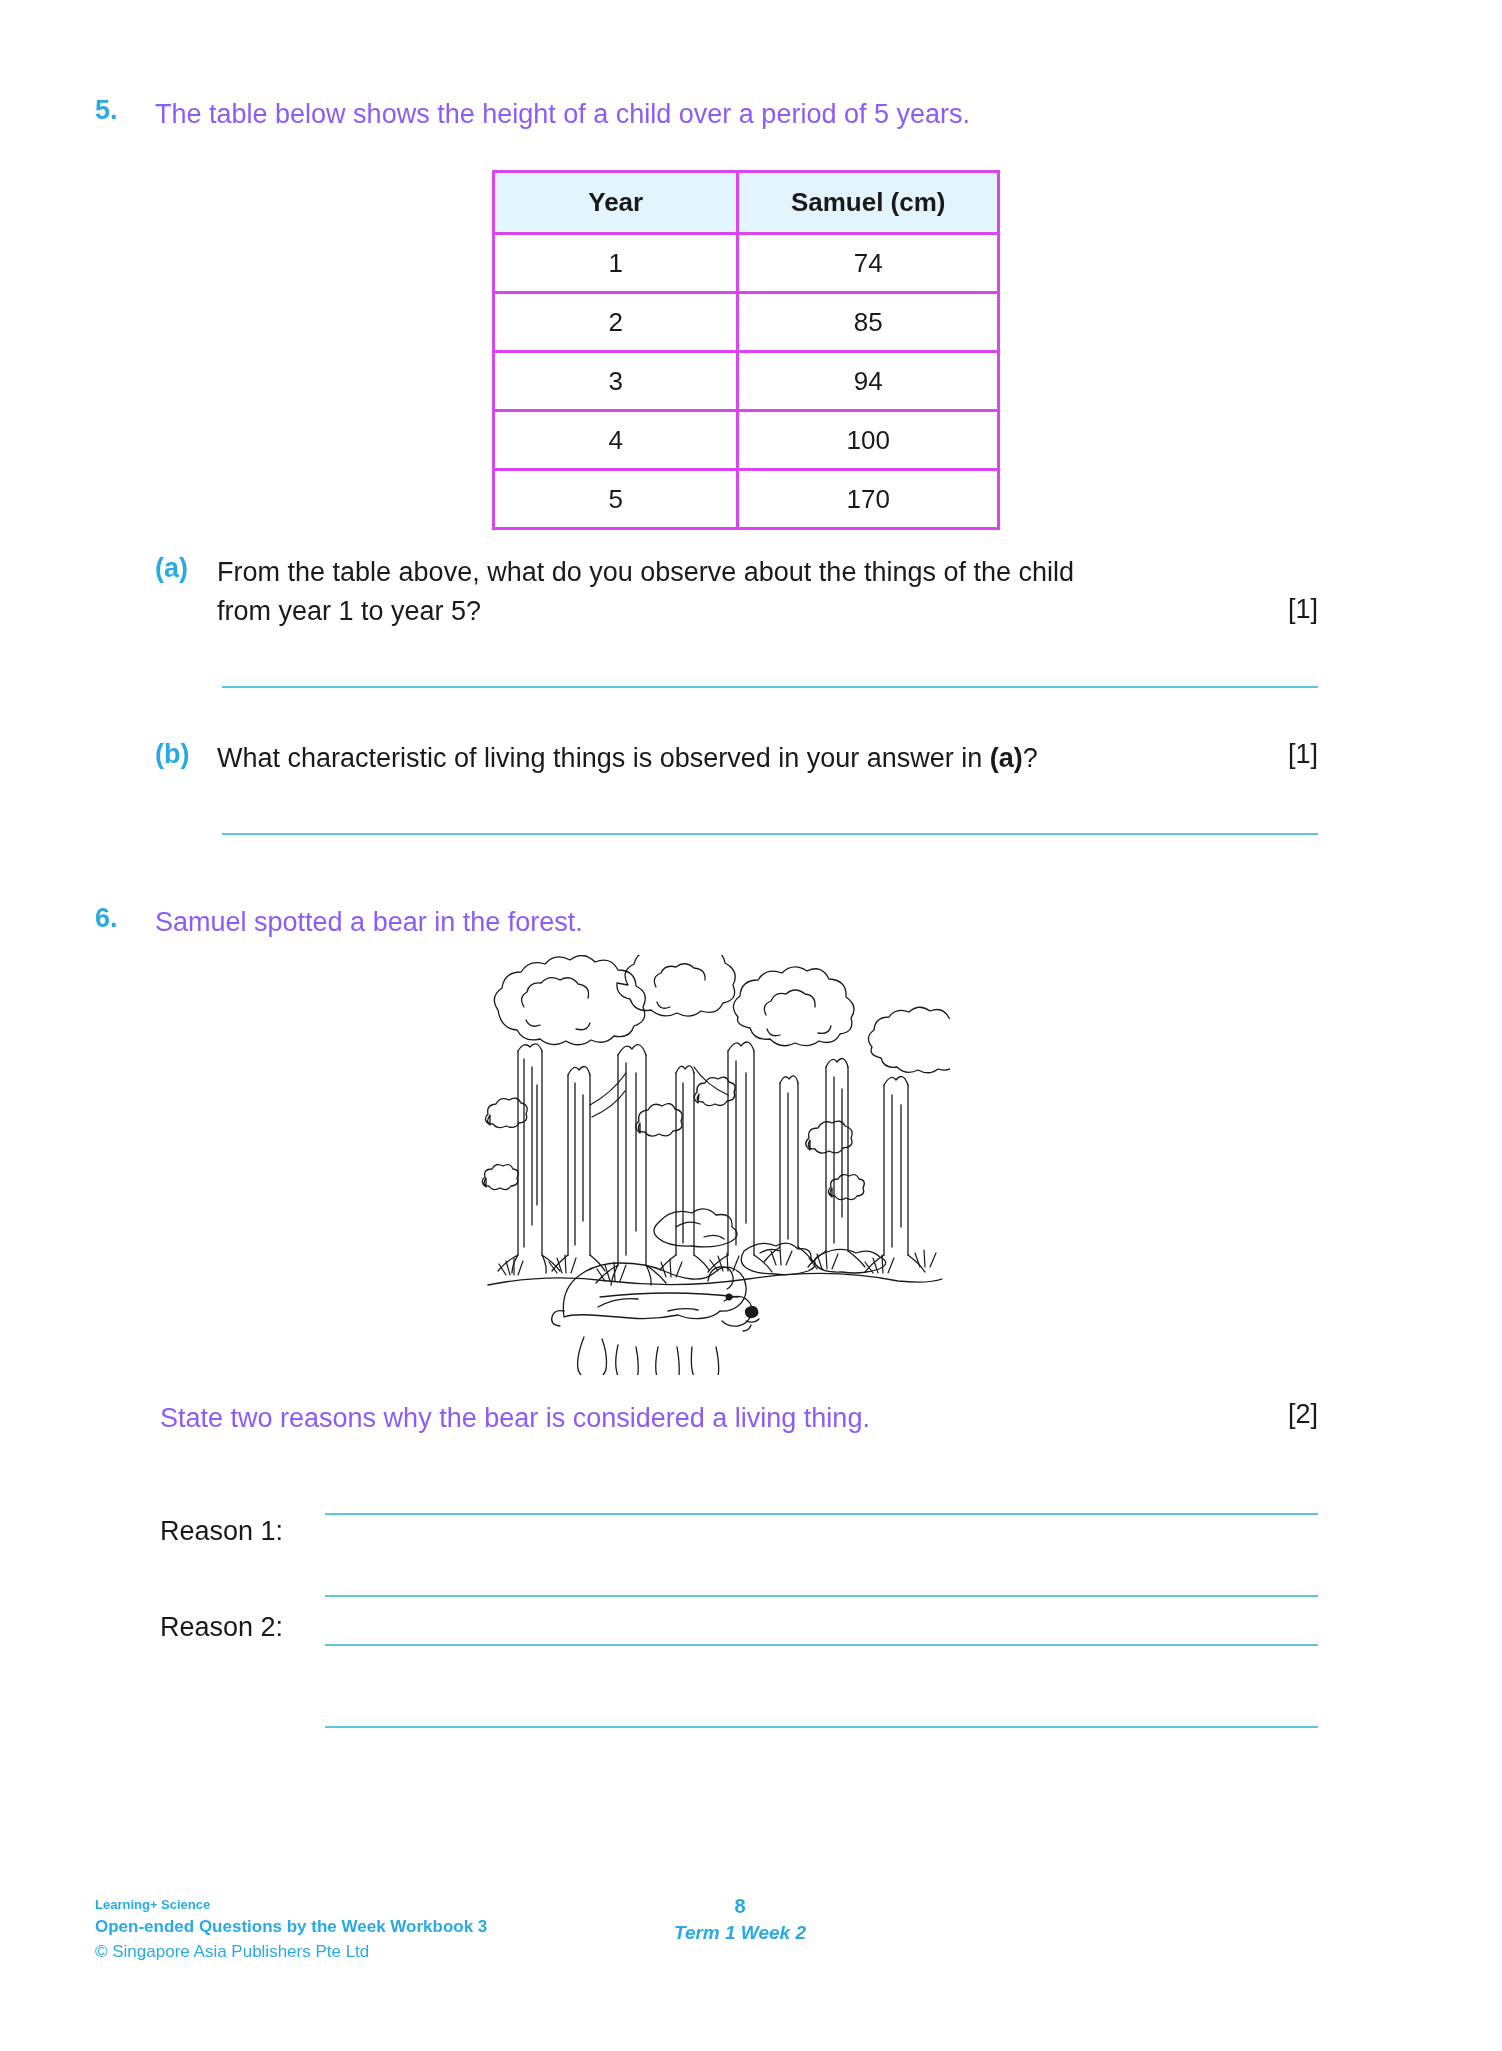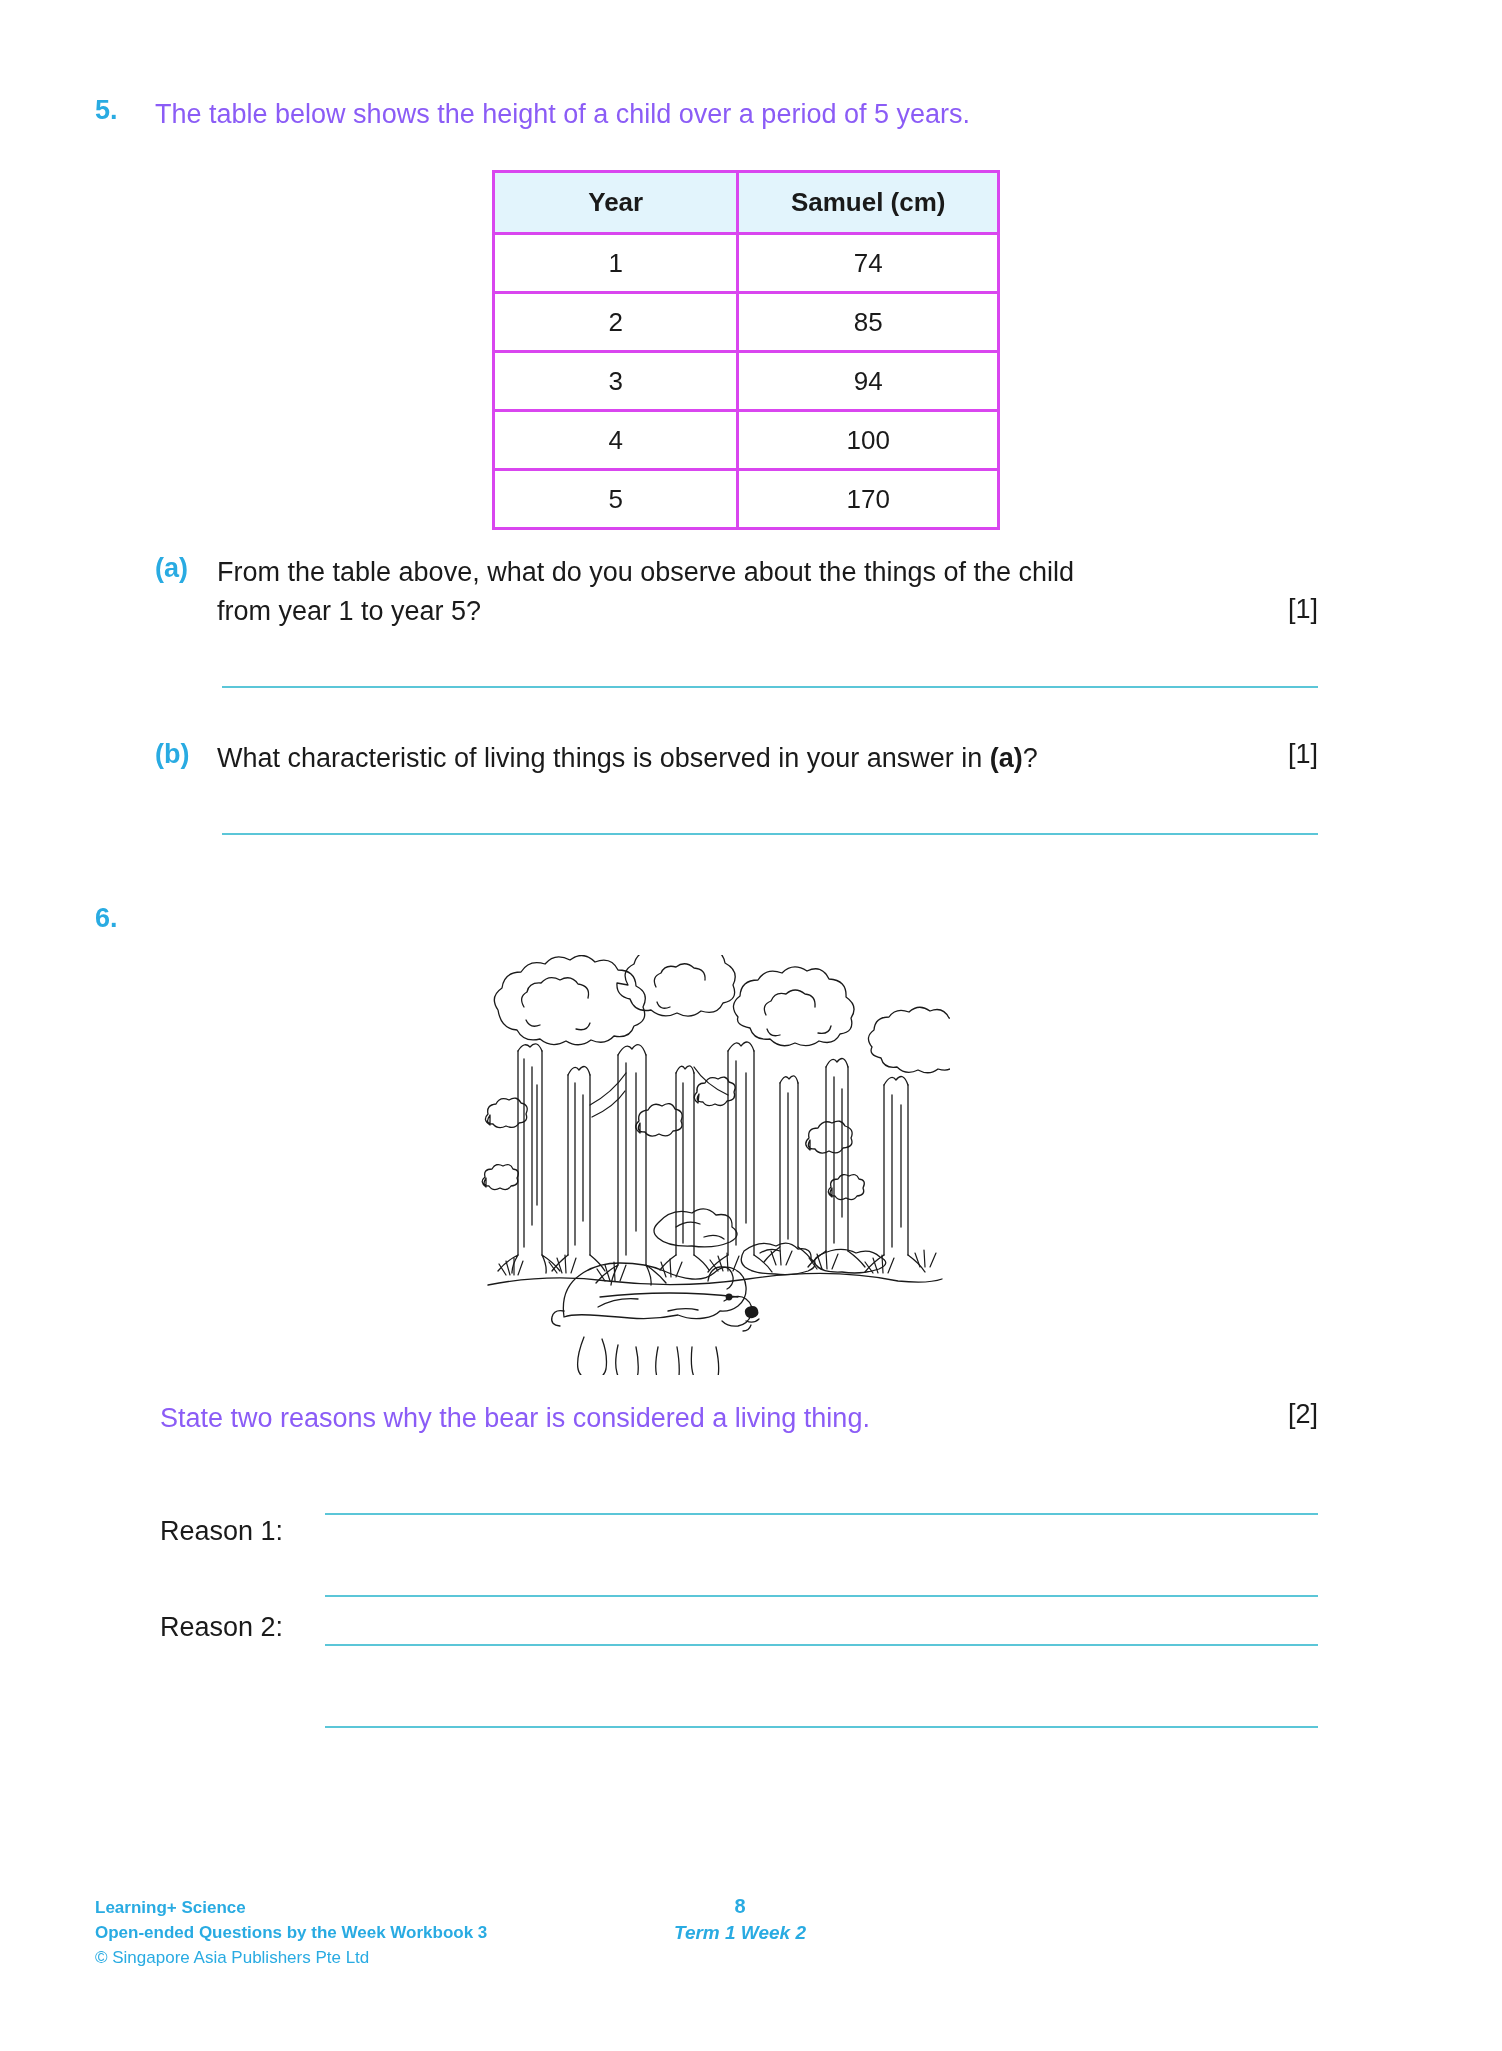--- a/index.html
+++ b/index.html
@@ -112,21 +112,21 @@
 
   
   .footer { position: absolute; left: 0; top: 1895px; width: 1502px; }
   .footer-left {
     position: absolute;
     left: 95px;
     top: 0;
     color: #29ABE2;
     line-height: 1.48;
   }
-  .f-l1 { font-size: 17px; font-weight: bold; }
+  .f-l1 { font-size: 13px; font-weight: bold; }
   .f-l2 { font-size: 17px; font-weight: bold; }
   .f-l3 { font-size: 17px; font-weight: normal; }
   .footer-center {
     position: absolute;
     left: 640px;
     top: 0;
     width: 200px;
     text-align: center;
     color: #29ABE2;
   }
@@ -188,20 +188,21 @@
   <div class="sub-block" style="left:155px; top:739px; width:1260px;">
     <span class="sub-label">(b)</span>
     <span class="sub-text"><span>What characteristic of living things is observed in your answer in </span><span class="bold-ref">(a)</span><span>?</span></span>
   </div>
   <span class="marks" style="left:1288px; top:739px;">[1]</span>
 
   <div class="rule" style="left:222px; top:833px; width:1096px;"></div>
 
   <div class="q-block" style="left:95px; top:903px; width:1320px;">
     <span class="q-num">6.</span>
+    <span class="q-text">Samuel spotted a bear in the forest.</span>
   </div>
 
   <div class="illustration">
     <svg viewBox="0 0 470 420" xmlns="http://www.w3.org/2000/svg" fill="none" stroke="#1a1a1a" stroke-width="1.3" stroke-linecap="round" stroke-linejoin="round">
 
       <path d="M18 55 q-9 -13 4 -22 q2 -16 19 -16 q8 -13 24 -8 q10 -12 25 -4
                q13 -10 25 2 q16 -6 23 8 q17 0 18 16 q14 7 7 21 q6 14 -9 19
                q-4 13 -20 10 q-9 10 -23 4 q-12 9 -25 1 q-14 8 -26 -2
                q-16 4 -23 -9 q-16 -1 -19 -20 z"></path>
       <path d="M44 52 q-6 -10 3 -15 q2 -10 14 -9 q8 -9 19 -3 q11 -6 18 4

